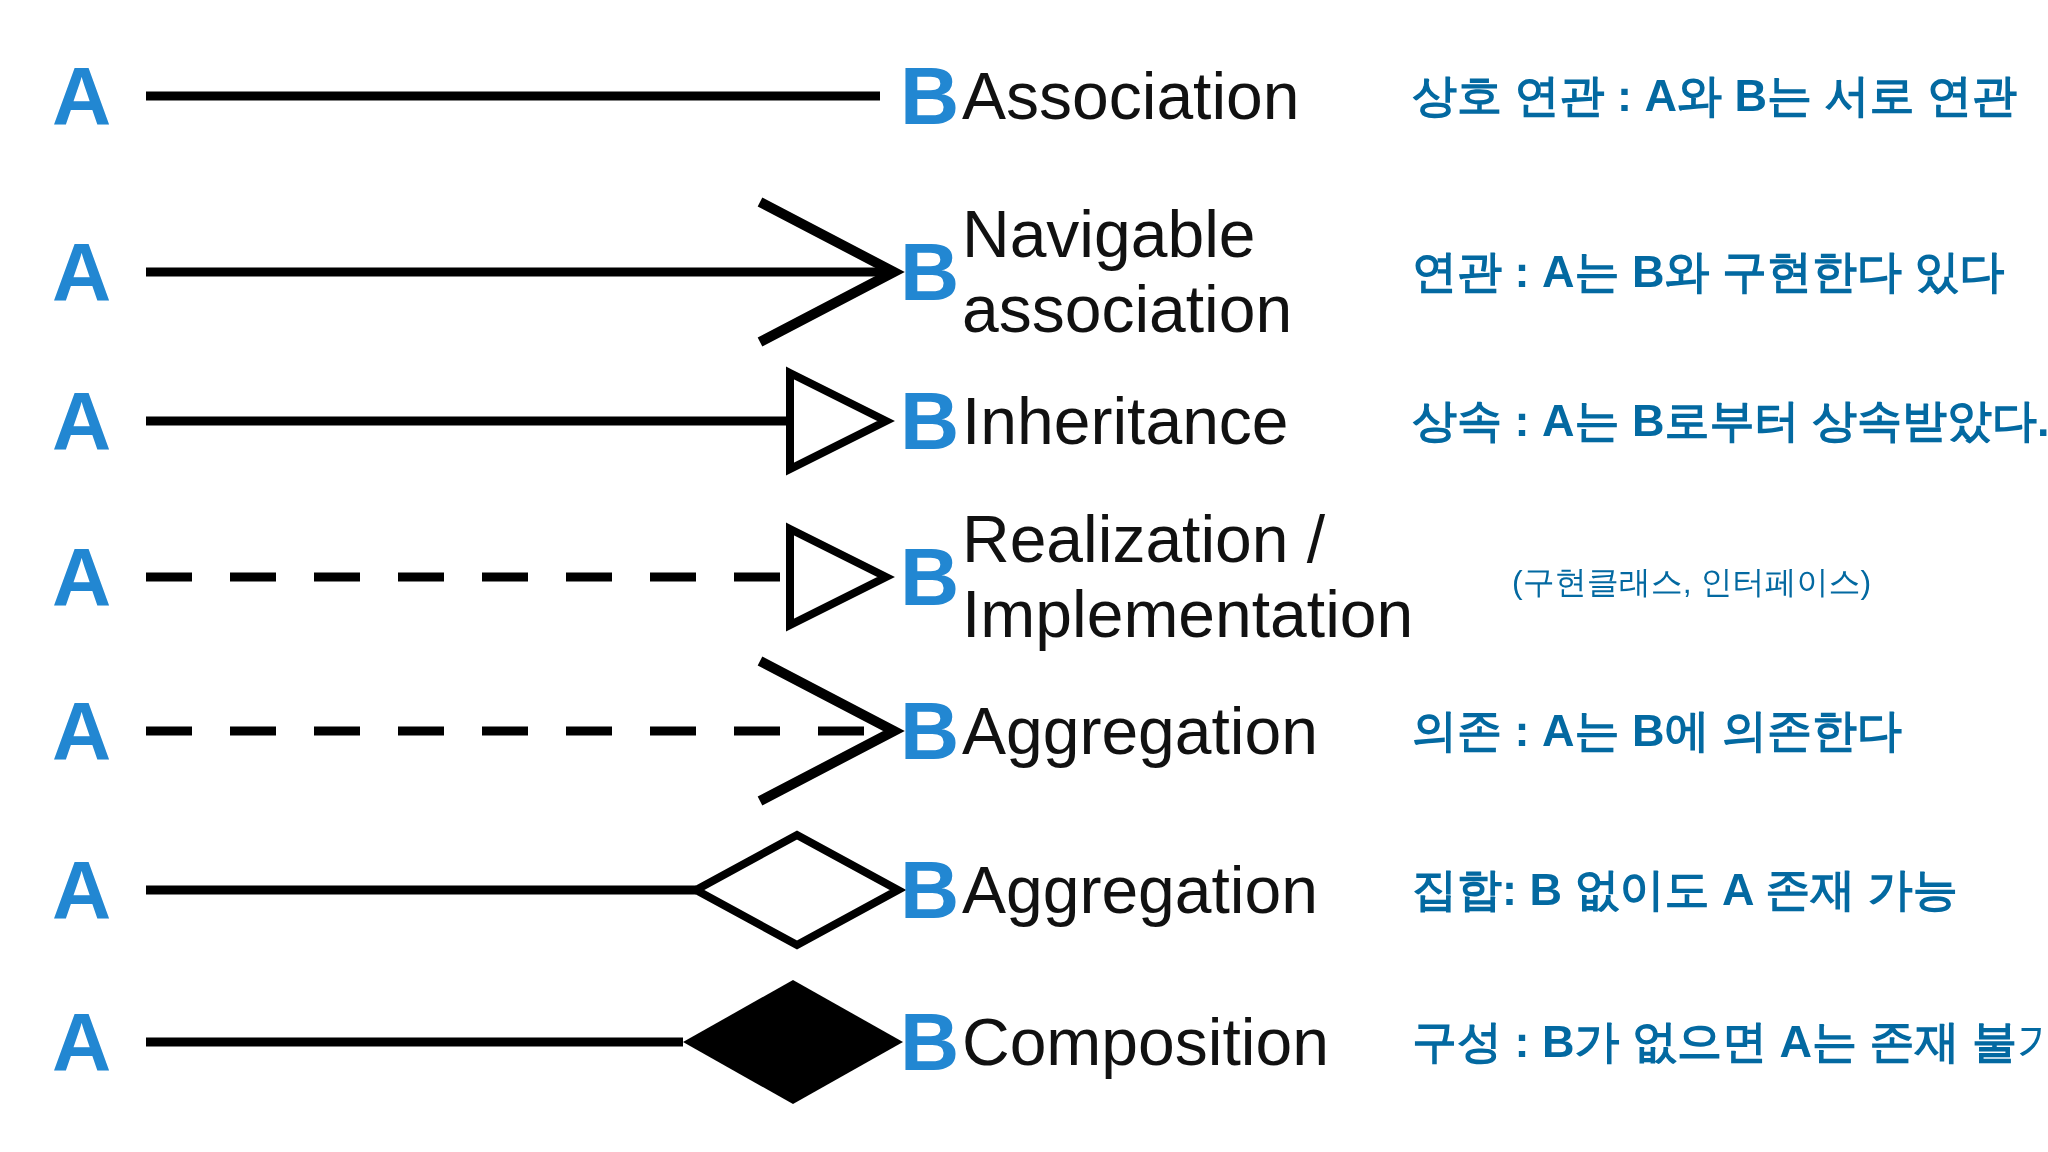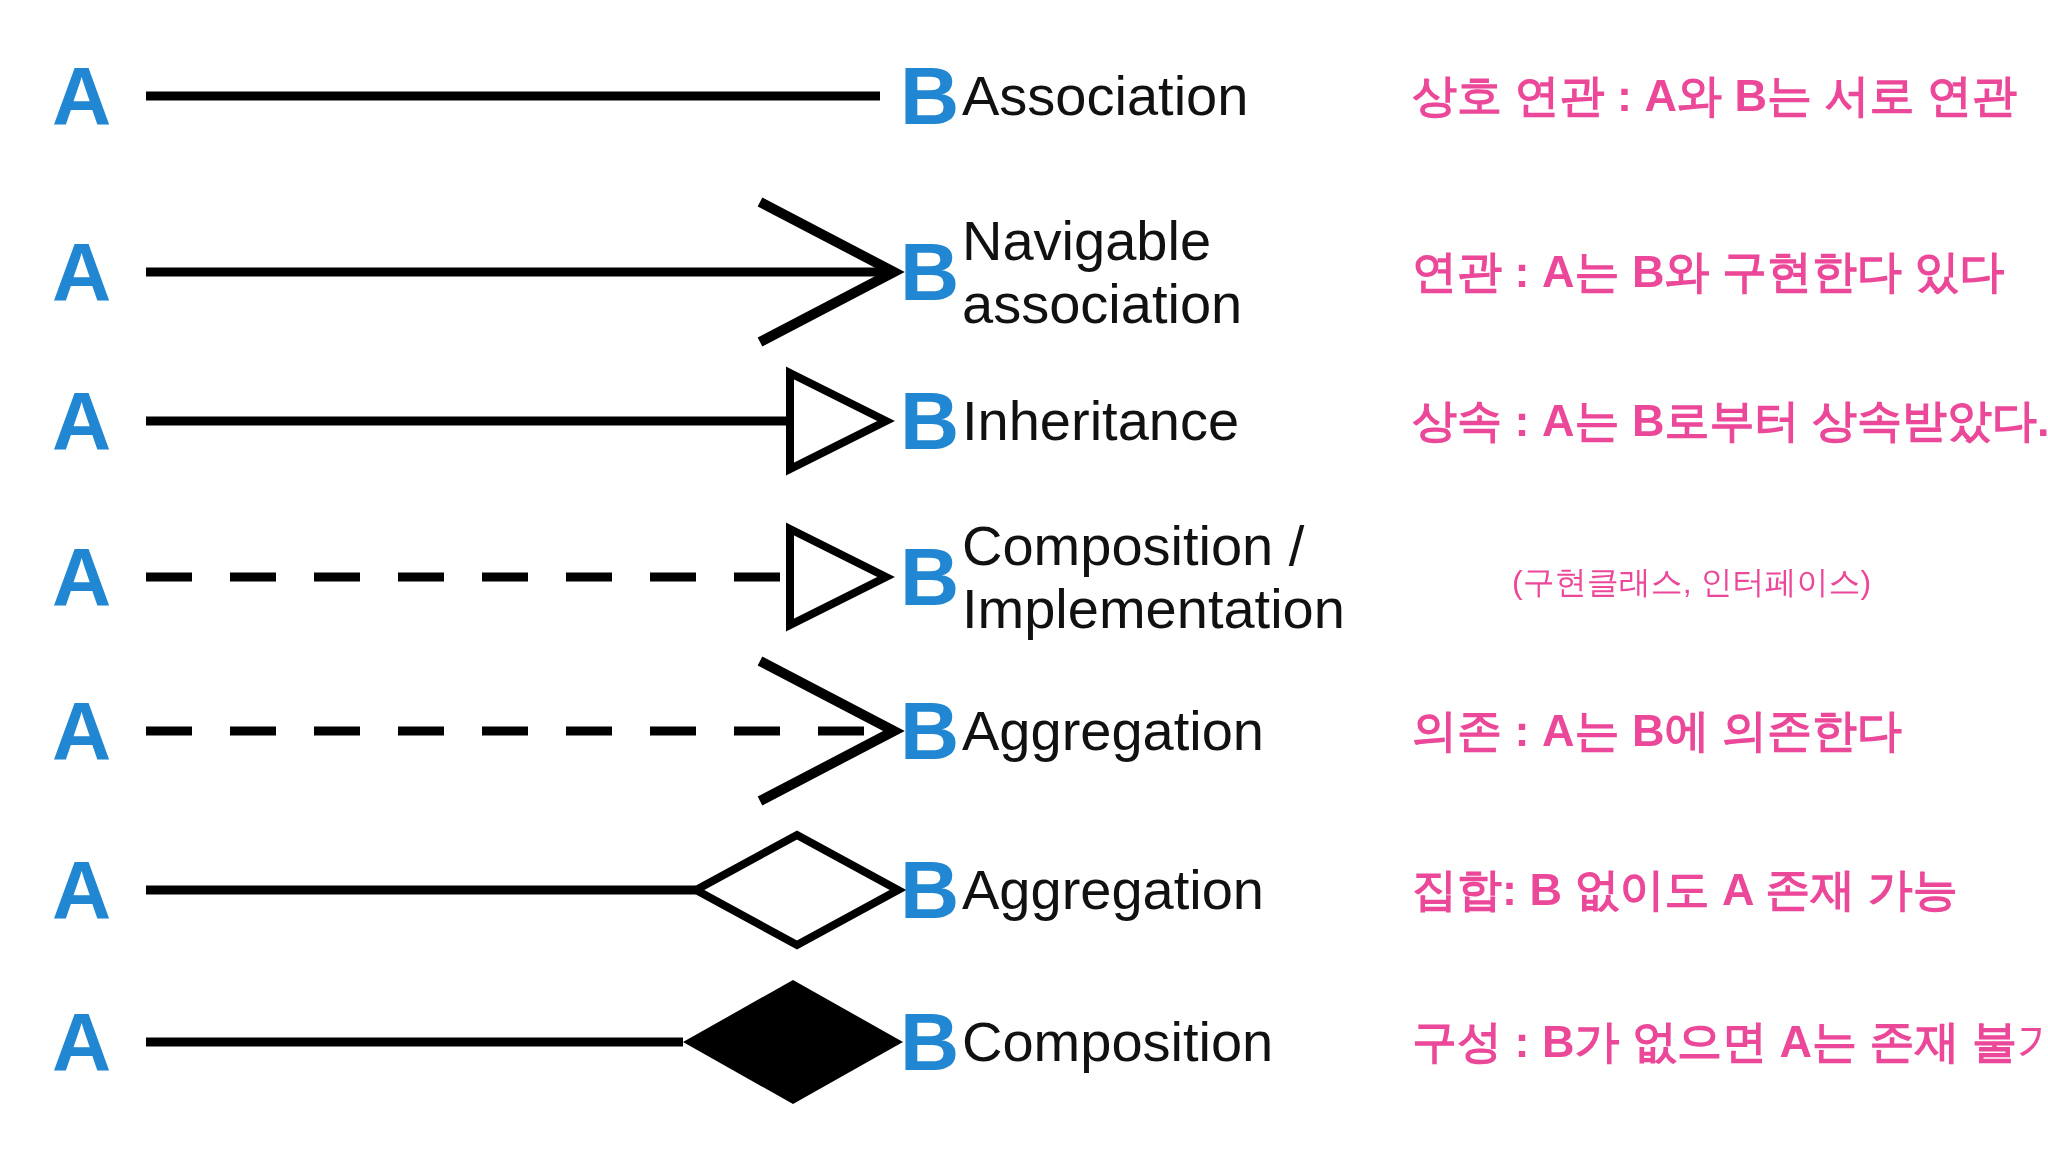--- a/index.html
+++ b/index.html
@@ -10,26 +10,26 @@
   .row{position:absolute;left:0;width:2048px;height:0;top:var(--cy);}
   .endpoint{
     position:absolute;transform:translateY(-50%);
     font-size:82px;font-weight:700;color:#2287d2;line-height:1;
   }
   .endpoint.a{left:52px;}
   .endpoint.b{left:900px;}
   .connector{position:absolute;left:138px;top:-80px;width:790px;height:160px;}
   .en{
     position:absolute;left:962px;transform:translateY(-50%);
-    font-size:56px;color:#111111;line-height:1.13;white-space:nowrap;
+    font-size:66px;color:#111111;line-height:1.13;white-space:nowrap;
   }
   .en span{display:block;}
   .ko{
     position:absolute;left:1412px;transform:translateY(-50%);
-    font-size:45px;font-weight:700;color:#ec4899;line-height:1.25;white-space:nowrap;text-align:center;
+    font-size:45px;font-weight:700;color:#0369a1;line-height:1.25;white-space:nowrap;text-align:center;
   }
   .ko .note{display:block;font-weight:400;font-size:32px;padding-left:100px;margin-top:10px;}
   .ko .tail{font-weight:400;}
   svg .stroke{stroke:#000000;fill:none;}
 </style>
 </head>
 <body>
 
 <div class="row" style="--cy:96px">
   <span class="endpoint a">A</span>
@@ -77,21 +77,21 @@
 </div>
 
 <div class="row" style="--cy:577px">
   <span class="endpoint a">A</span>
   <svg class="connector" viewBox="0 0 790 160">
     <line class="stroke" x1="8" y1="80" x2="652" y2="80" stroke-width="9" stroke-dasharray="46 38"></line>
     <polygon points="652,32 748,80 652,128" fill="#ffffff" stroke="#000000" stroke-width="8"></polygon>
   </svg>
   <span class="endpoint b">B</span>
   <div class="en">
-    <span>Composition /</span>
+    <span>Realization /</span>
     <span>Implementation</span>
   </div>
   <div class="ko">
     <span class="note">(구현클래스, 인터페이스)</span>
   </div>
 </div>
 
 <div class="row" style="--cy:731px">
   <span class="endpoint a">A</span>
   <svg class="connector" viewBox="0 0 790 160">

